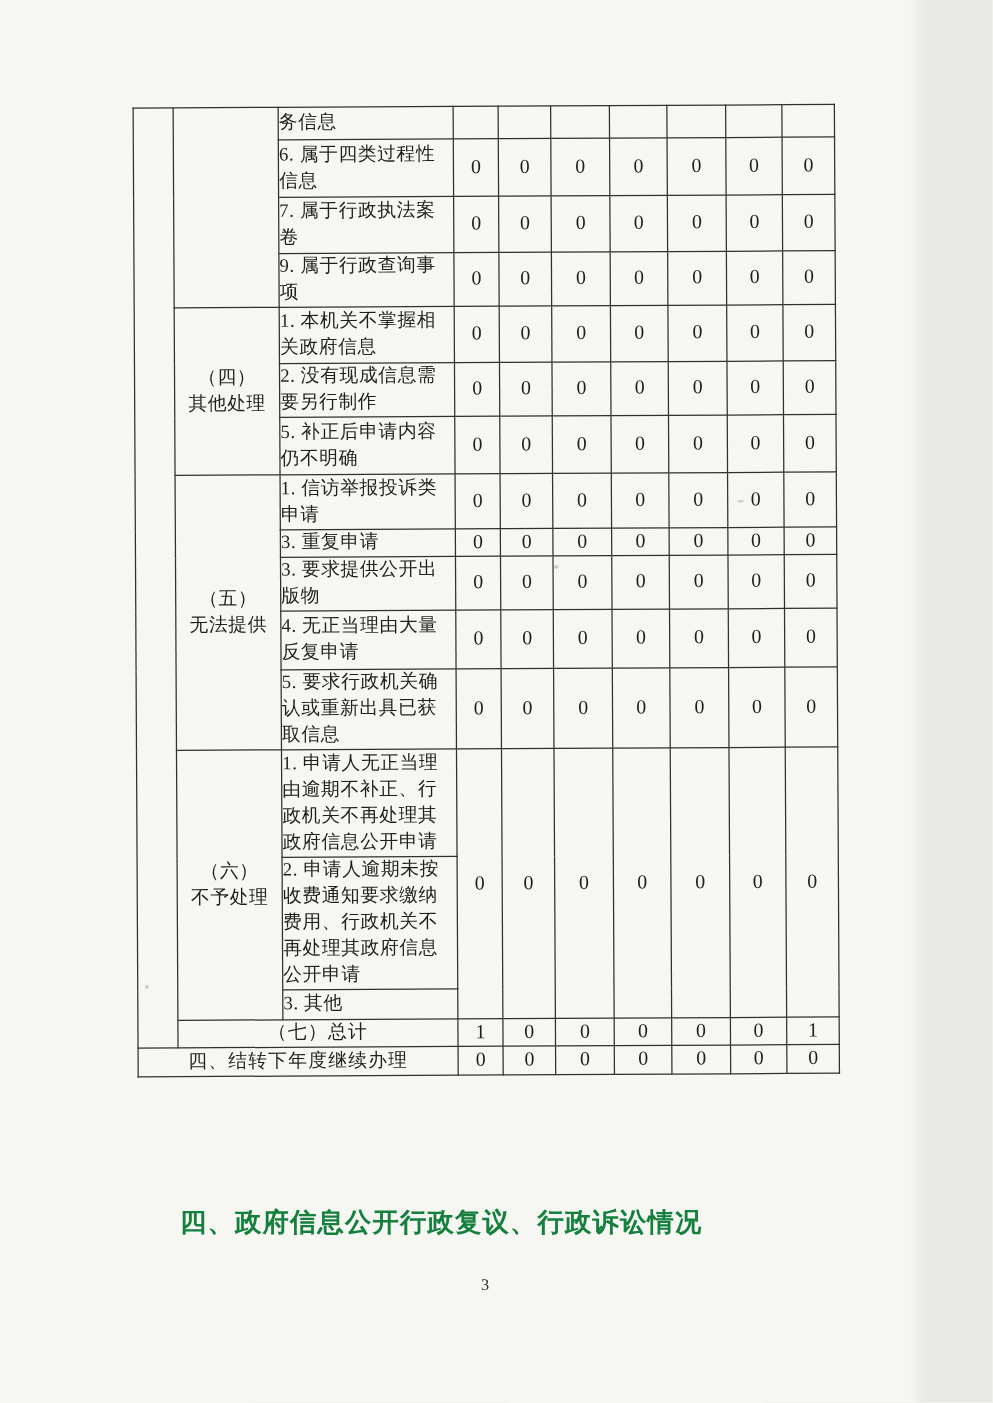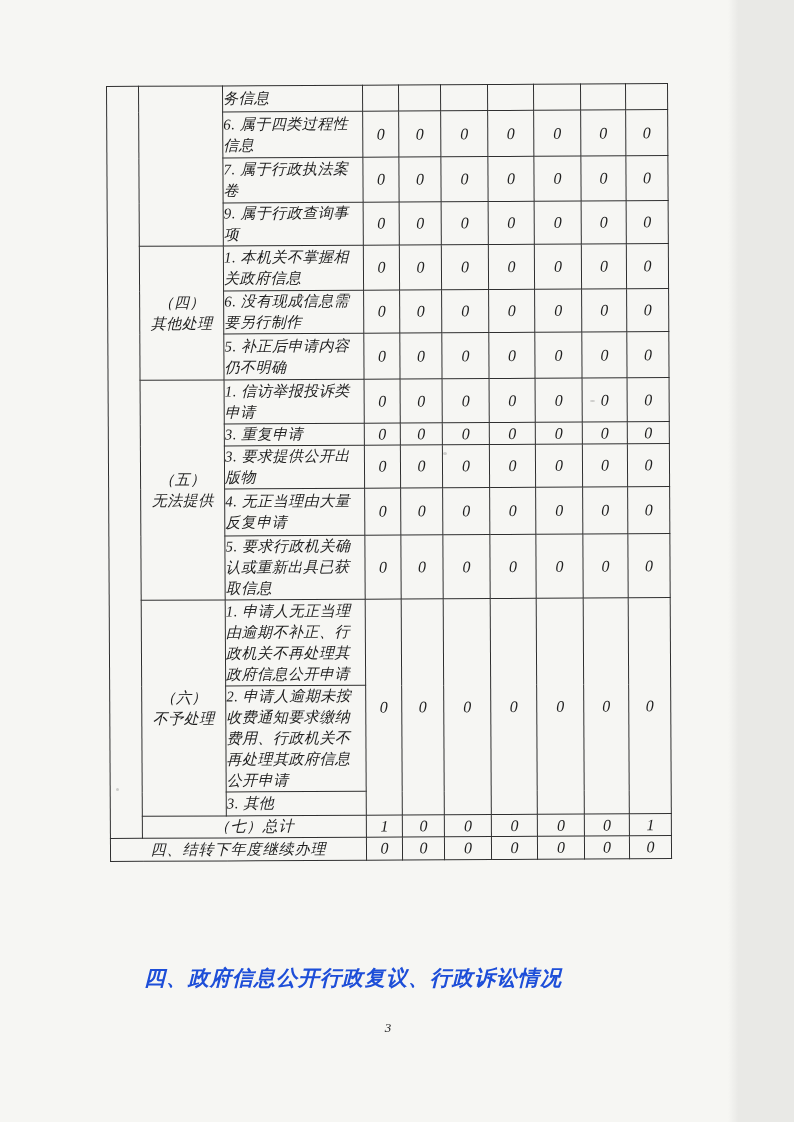--- a/index.html
+++ b/index.html
@@ -12,21 +12,20 @@
   body {
     font-family: "Liberation Serif", serif;
     background: #e9e9e6;
   }
   .page {
     position: relative;
     width: 738px;
     height: 1122px;
     background: var(--paper);
     overflow: hidden;
-    font-style: italic;
   }
   .page::after {
     content: "";
     position: absolute;
     top: 0; right: 0;
     width: 10px; height: 100%;
     background: linear-gradient(to right, rgba(0,0,0,0), rgba(0,0,0,0.05));
     pointer-events: none;
   }
   .table-wrap {
@@ -69,21 +68,21 @@
     letter-spacing: 1px;
   }
   .heading {
     position: absolute;
     left: 144px;
     top: 964px;
     font-family: "Liberation Sans", sans-serif;
     font-weight: 700;
     font-size: 21px;
     letter-spacing: 1px;
-    color: #1d4ed8;
+    color: #15803d;
   }
   .page-num {
     position: absolute;
     left: 378px;
     top: 1020px;
     width: 20px;
     text-align: center;
     font-size: 13px;
     color: #2a2a2a;
   }
@@ -168,21 +167,21 @@
         <td class="c">1. 本机关不掌握相关政府信息</td>
         <td class="v">0</td>
         <td class="v">0</td>
         <td class="v">0</td>
         <td class="v">0</td>
         <td class="v">0</td>
         <td class="v">0</td>
         <td class="v">0</td>
       </tr>
       <tr style="height:43px">
-        <td class="c">6. 没有现成信息需要另行制作</td>
+        <td class="c">2. 没有现成信息需要另行制作</td>
         <td class="v">0</td>
         <td class="v">0</td>
         <td class="v">0</td>
         <td class="v">0</td>
         <td class="v">0</td>
         <td class="v">0</td>
         <td class="v">0</td>
       </tr>
       <tr style="height:46px">
         <td class="c">5. 补正后申请内容仍不明确</td>

